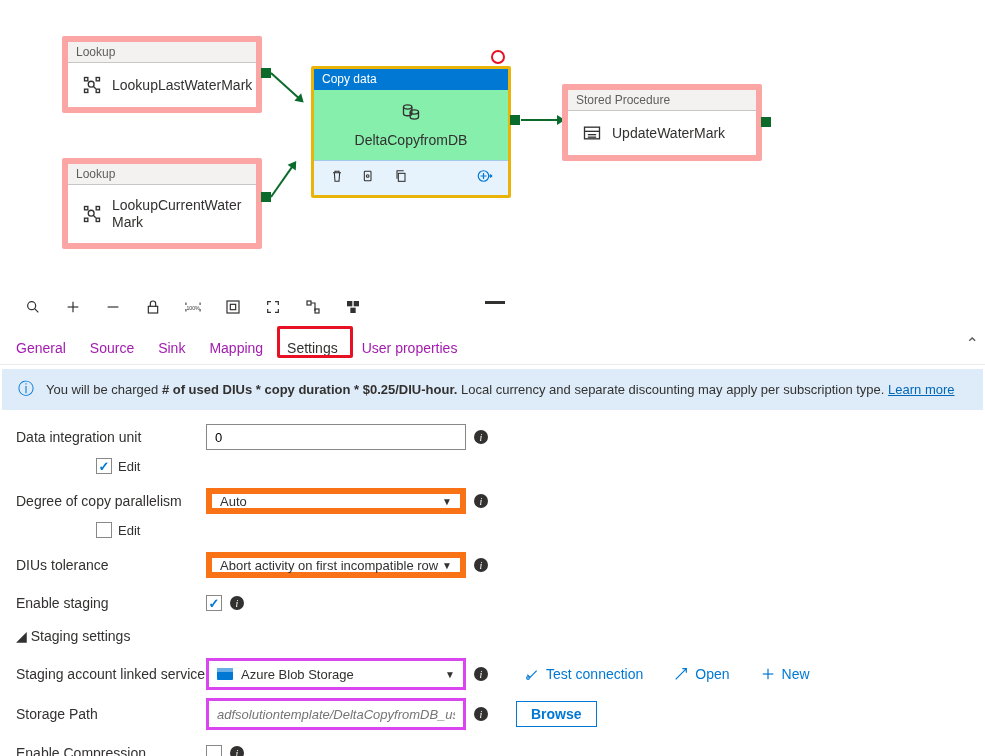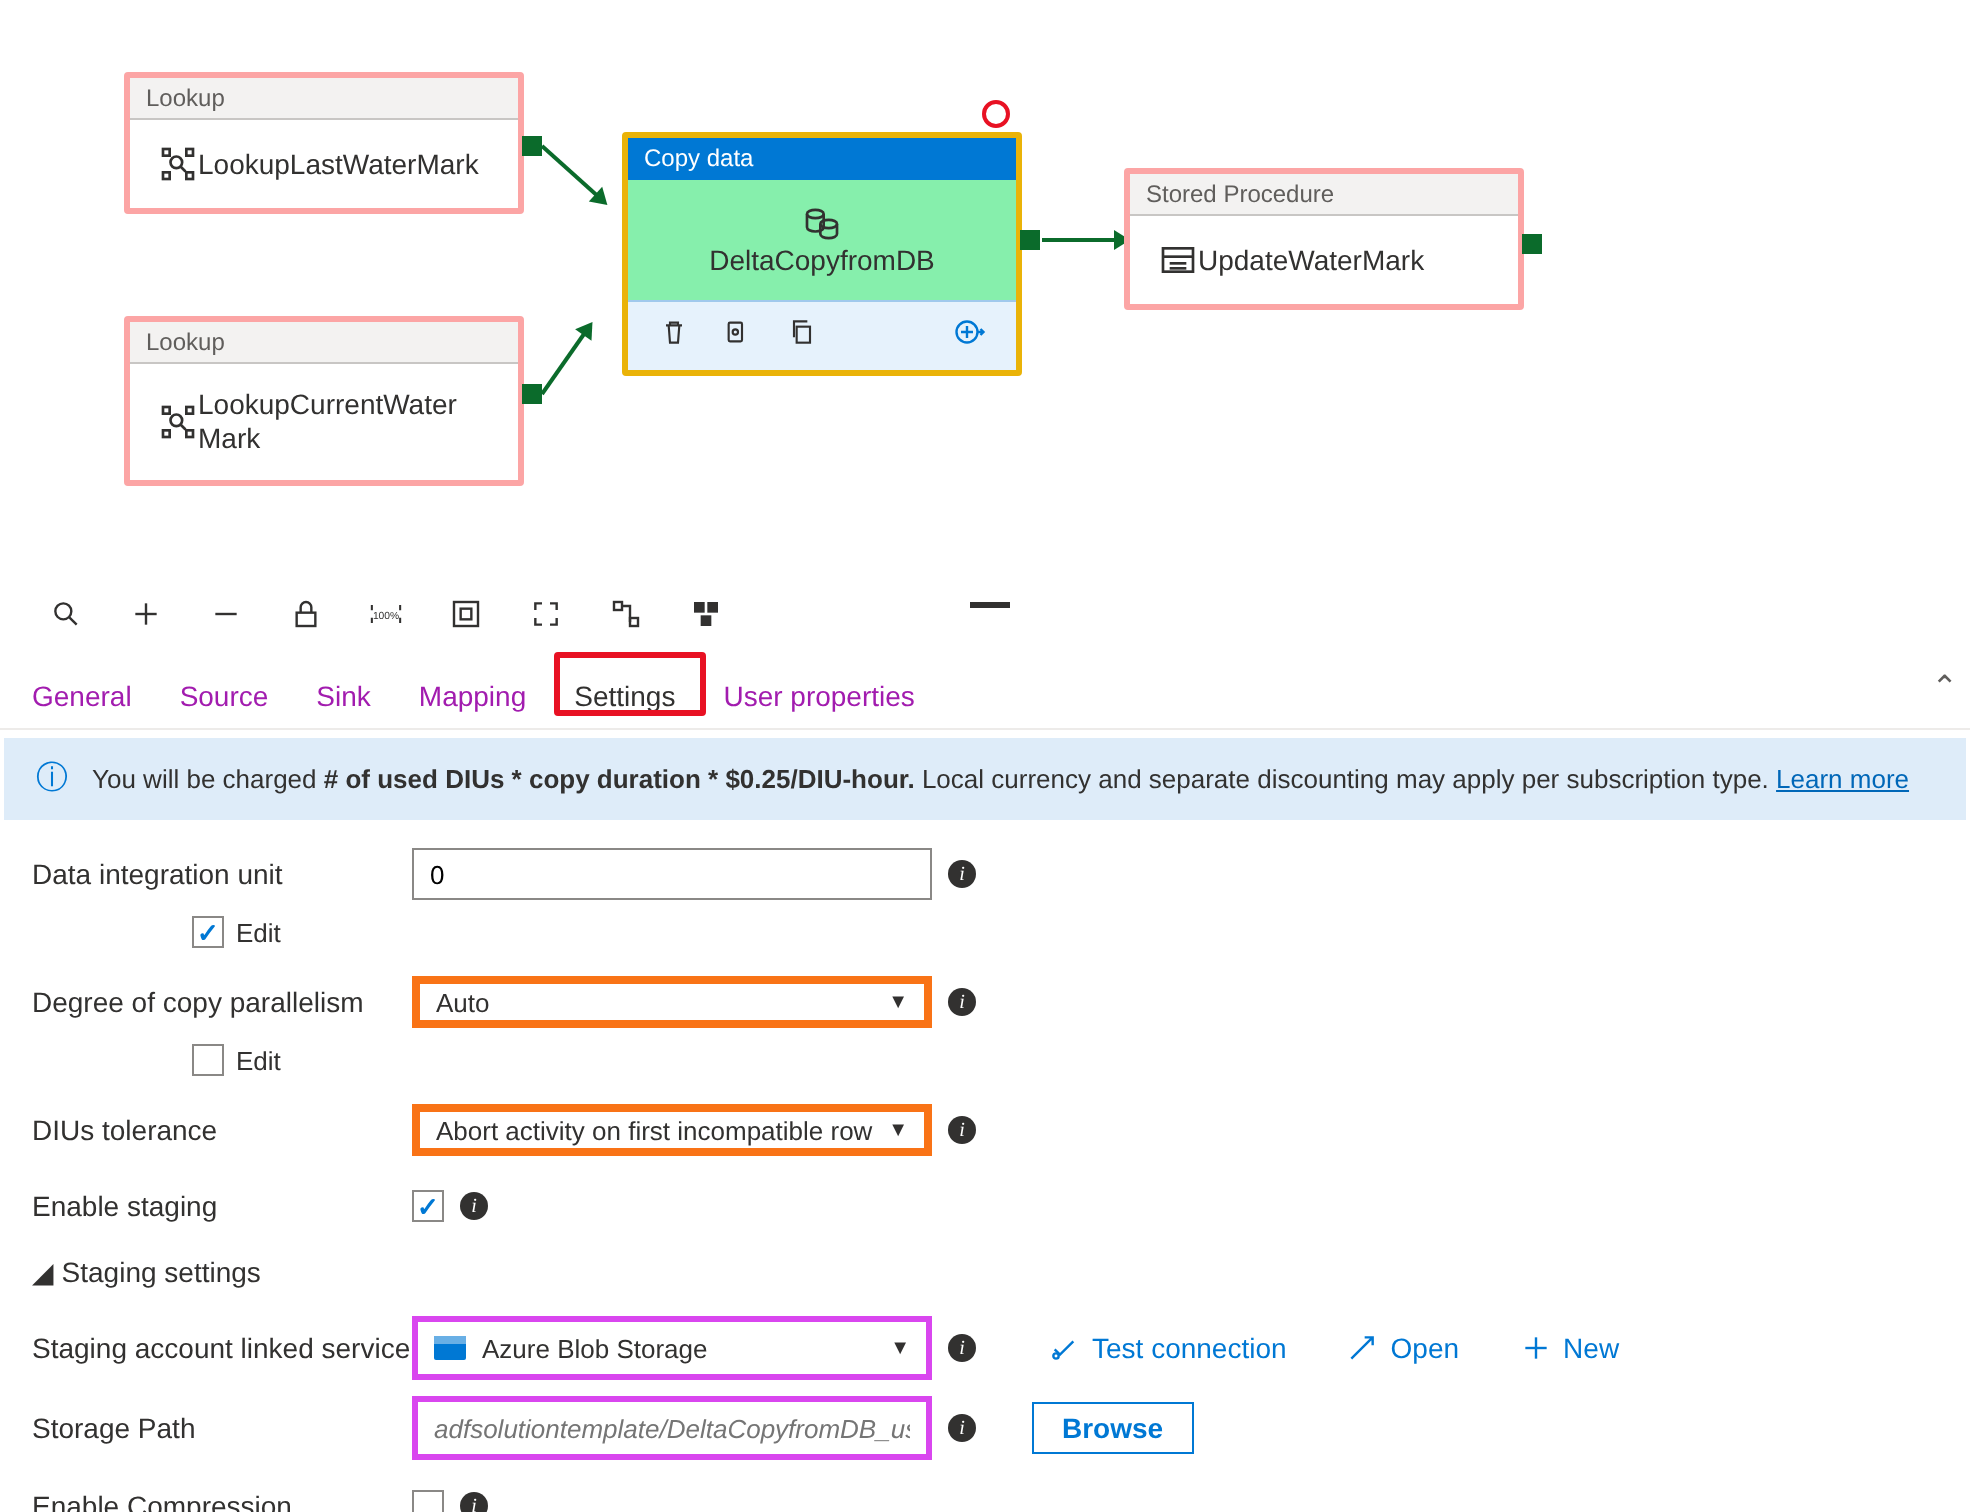--- a/index.html
+++ b/index.html
@@ -1,22 +1,22 @@
 <!DOCTYPE html>
 <html><head>
 <meta charset="utf-8">
 <style>
   * { box-sizing: border-box; margin: 0; padding: 0; font-family: "Segoe UI", Arial, sans-serif; }
   body { background: #fff; color: #323130; width: 985px; height: 756px; position: relative; overflow: hidden; }
 
   
   .canvas { position: relative; width: 100%; height: 280px; background: #fff; }
-  .node { position: absolute; border: 3px solid #fca5a5; border-radius: 2px; background: #fff; }
+  .node { position: absolute; border: 6px solid #fca5a5; border-radius: 2px; background: #fff; }
   .node-header { background: #f3f2f1; border-bottom: 1px solid #c8c6c4; padding: 3px 8px; font-size: 12px; color: #605e5c; }
-  .node-body { display: flex; align-items: center; padding: 12px 14px; font-size: 14px; }
+  .node-body { display: flex; align-items: center; gap: 10px; padding: 12px 14px; font-size: 14px; }
   .node-icon { width: 20px; height: 20px; display: inline-flex; align-items: center; justify-content: center; }
   .node-selected { border: 3px solid #eab308; border-radius: 2px; }
   .node-selected .node-header { background: #0078d4; color: #fff; border-bottom: 1px solid #0078d4; }
   .node-selected .node-body { background: #86efac; flex-direction: column; }
   .node-actions { display: flex; gap: 14px; padding: 6px 14px 10px; background: #e6f2fc; border-top: 1px solid #a0c9ec; }
   .node-actions-spacer { flex: 1; }
   .action-icon { color: #323130; width: 18px; height: 18px; display: inline-flex; align-items: center; justify-content: center; cursor: pointer; }
   .connector { position: absolute; height: 2px; background: #0b6b2b; }
   .connector::after { content: ""; position: absolute; right: -6px; top: -4px; border-left: 8px solid #0b6b2b; border-top: 5px solid transparent; border-bottom: 5px solid transparent; }
   .connector-dot { position: absolute; width: 10px; height: 10px; background: #0b6b2b; }
@@ -38,21 +38,21 @@
   .info-banner { background: #deecf9; display: flex; align-items: center; gap: 12px; padding: 10px 16px; font-size: 13px; margin: 4px 2px 12px; }
   .info-icon { color: #0078d4; font-size: 16px; }
   .info-banner a { color: #0067b8; text-decoration: underline; }
 
   
   .form { padding: 0 16px; font-size: 14px; }
   .form-row { display: flex; align-items: center; margin-bottom: 8px; min-height: 30px; }
   .form-label { width: 190px; flex-shrink: 0; }
   .form-input-wrap { display: flex; align-items: center; gap: 8px; }
   .form-input { border: 1px solid #8a8886; padding: 3px 8px; font-size: 13px; height: 26px; width: 260px; background: #fff; }
-  .form-select { border: 4px solid #f97316; padding: 3px 8px; font-size: 13px; height: 26px; width: 260px; background: #fff; display: flex; justify-content: space-between; align-items: center; cursor: pointer; }
+  .form-select { border: 6px solid #f97316; padding: 3px 8px; font-size: 13px; height: 26px; width: 260px; background: #fff; display: flex; justify-content: space-between; align-items: center; cursor: pointer; }
   .chevron { font-size: 10px; color: #323130; }
   .info-i { width: 14px; height: 14px; border-radius: 50%; background: #323130; color: #fff; font-size: 10px; display: inline-flex; align-items: center; justify-content: center; font-style: italic; font-family: Georgia, serif; }
   .checkbox-row { display: flex; align-items: center; gap: 6px; font-size: 13px; margin-left: 80px; margin-top: -2px; margin-bottom: 12px; }
   .chk { width: 16px; height: 16px; border: 1px solid #8a8886; display: inline-flex; align-items: center; justify-content: center; cursor: pointer; }
   .chk.checked::after { content: "✓"; color: #0078d4; font-size: 13px; font-weight: bold; }
   .section-toggle { display: flex; align-items: center; gap: 4px; font-size: 14px; margin: 10px 0 14px; cursor: pointer; }
   .red-box { border: 2px solid #d946ef; }
   .placeholder { color: #a19f9d; font-style: italic; }
   .browse-btn { border: 1px solid #0078d4; color: #0078d4; padding: 4px 14px; font-size: 14px; background: #fff; cursor: pointer; font-weight: 600; }
   .link-action { color: #0078d4; font-size: 14px; display: inline-flex; align-items: center; gap: 6px; cursor: pointer; }

